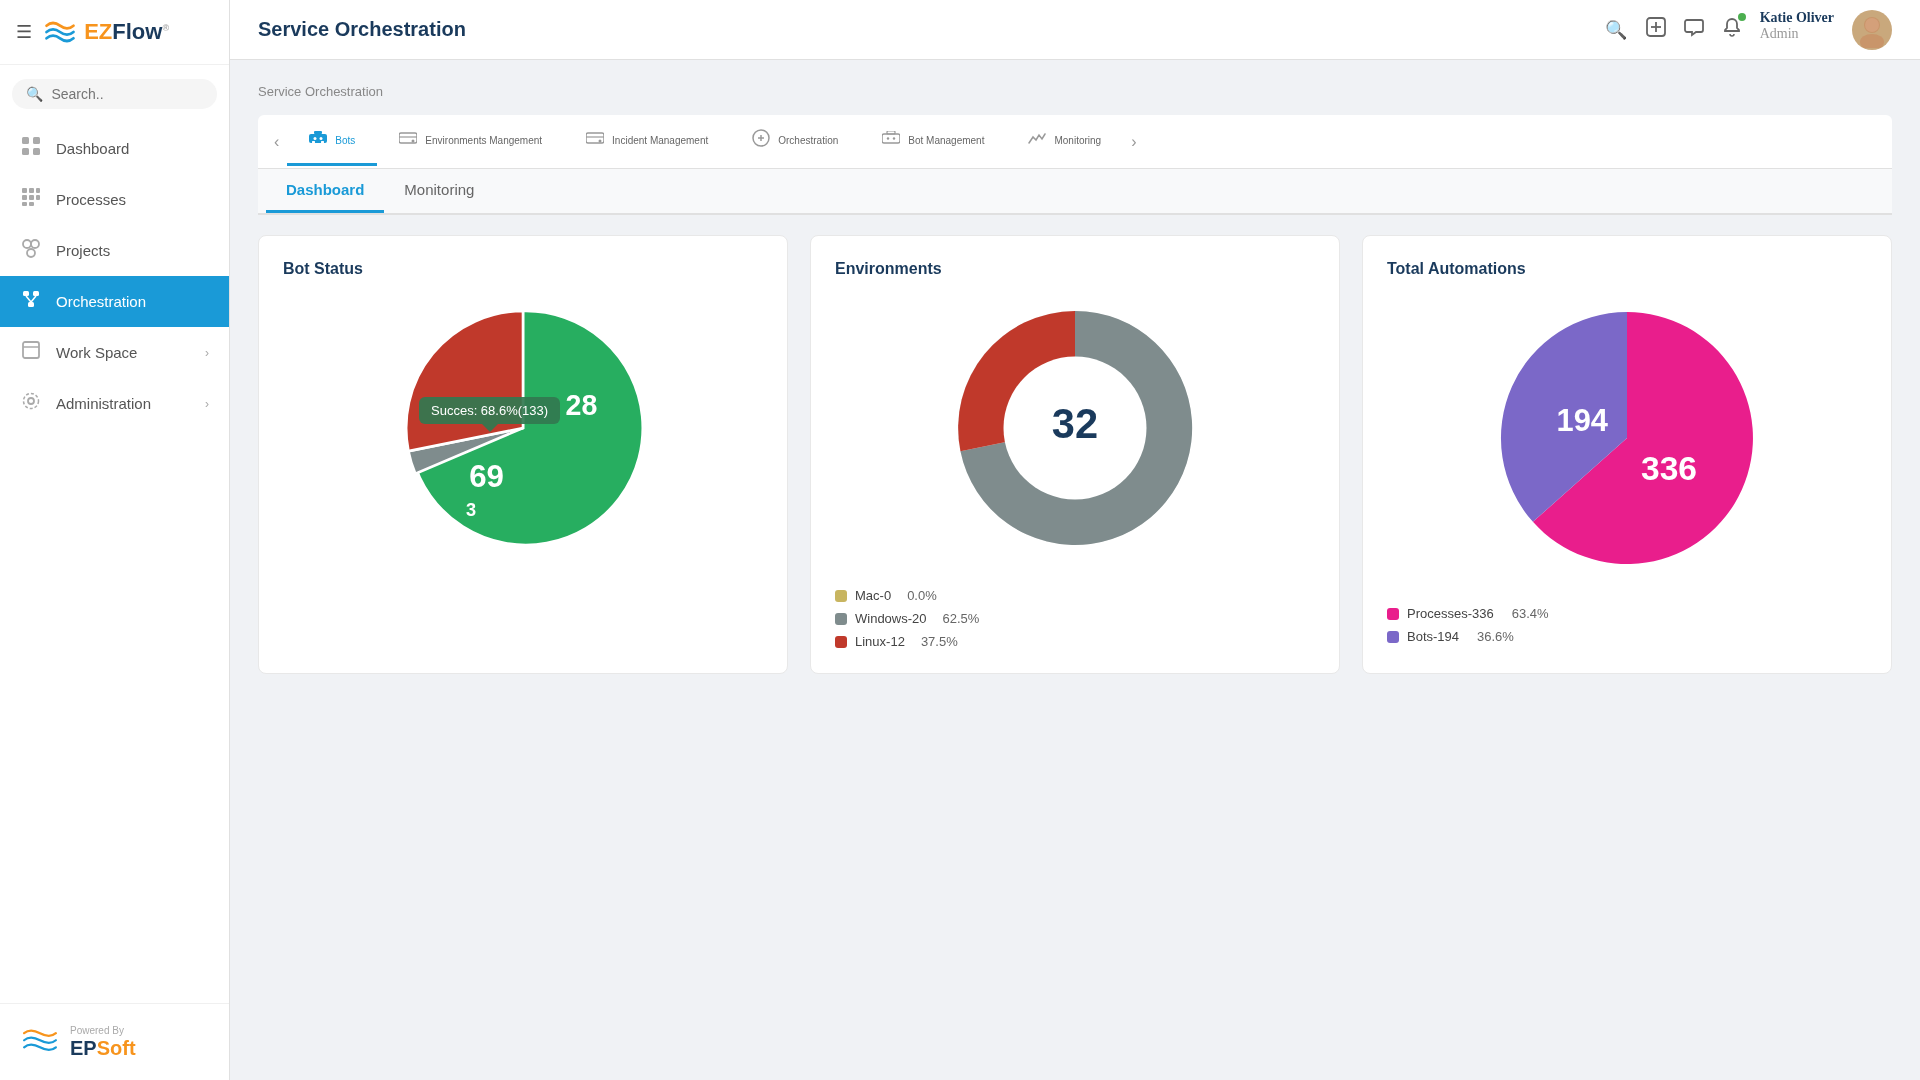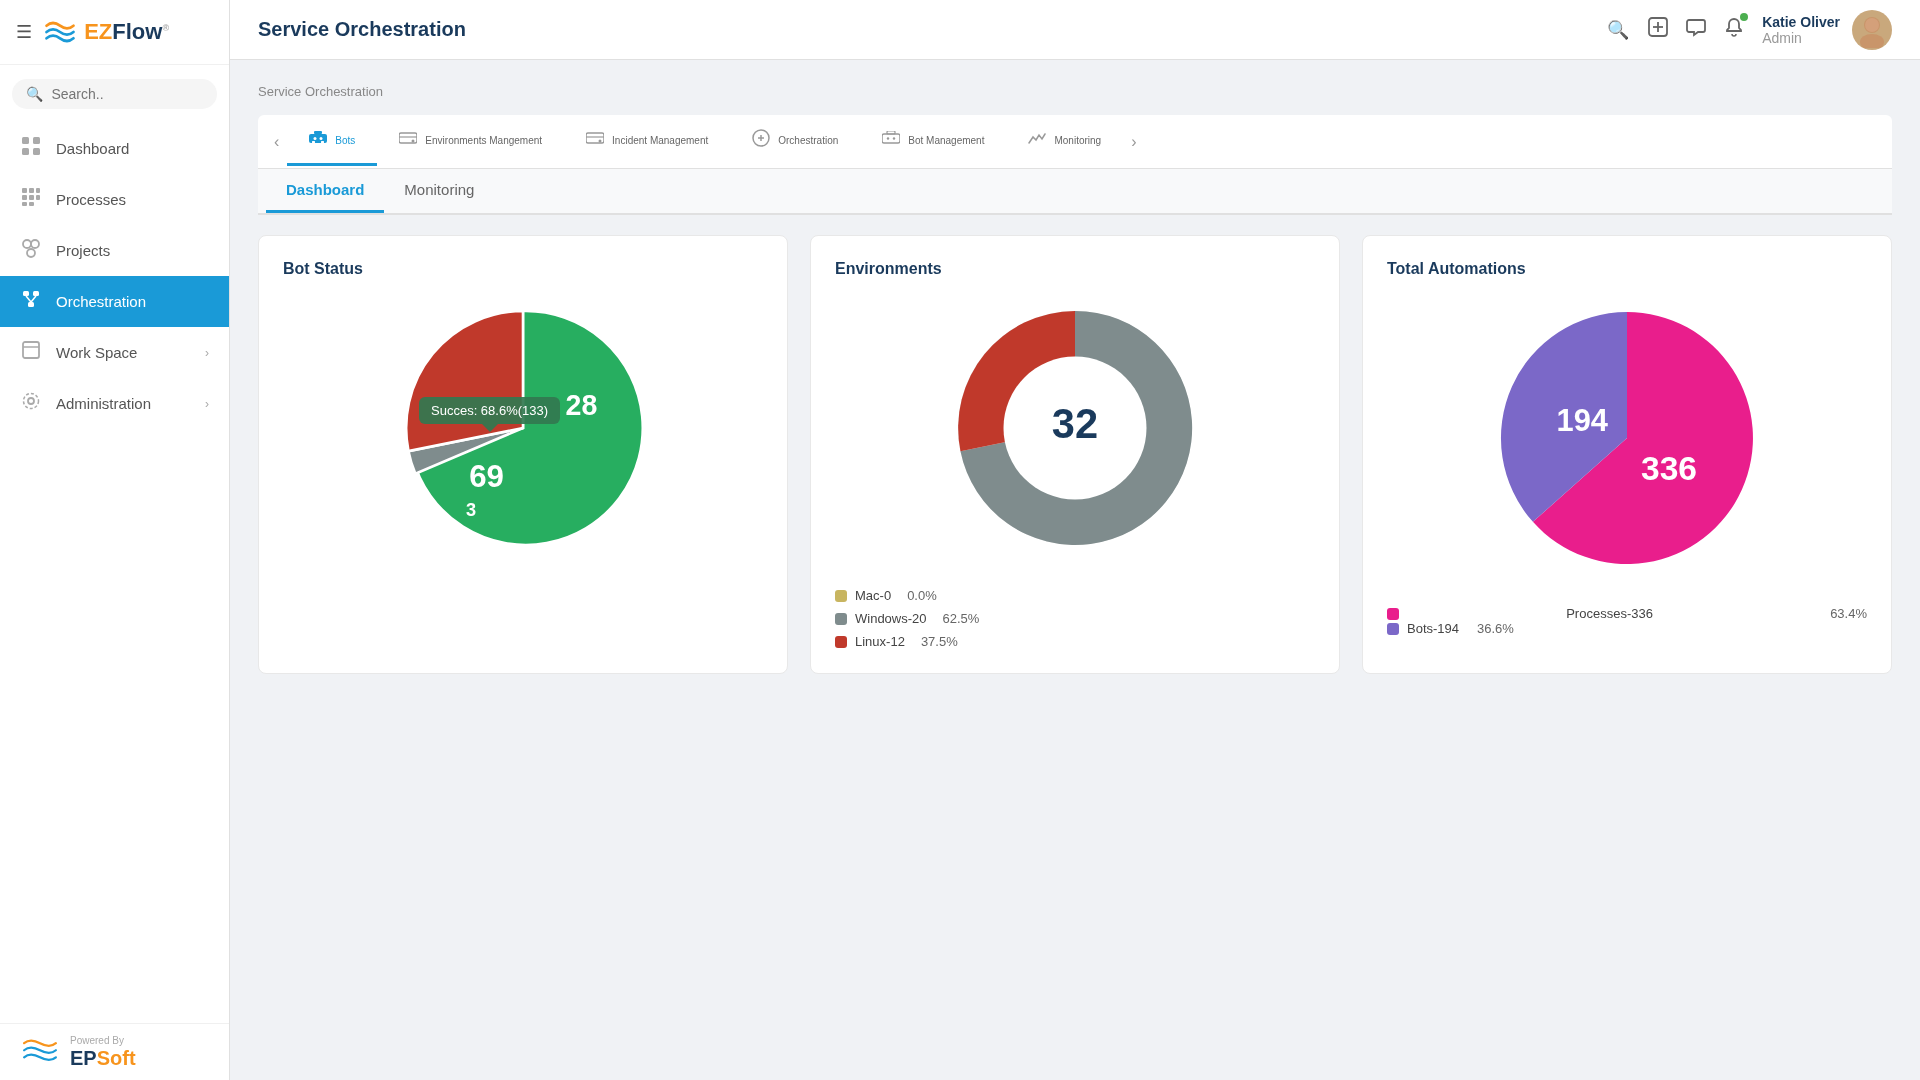--- a/index.html
+++ b/index.html
@@ -55,21 +55,21 @@
       color: #555;
       font-size: 15px;
       position: relative;
     }
     .nav-item.active { background: #1a9ad7; color: #fff; }
     .nav-item .nav-icon { font-size: 18px; width: 22px; text-align: center; }
     .nav-item .nav-arrow { margin-left: auto; font-size: 12px; color: #aaa; }
 
     #sidebar-footer {
       margin-top: auto;
-      padding: 10px 20px;
+      padding: 20px 20px;
       border-top: 1px solid #f0f0f0;
       display: flex;
       align-items: center;
       gap: 10px;
     }
     #footer-logo-icon { width: 40px; height: 30px; }
     #footer-text { font-size: 11px; color: #888; line-height: 1.3; }
     #footer-brand { font-size: 18px; font-weight: 700; color: #1a3a5c; }
     #footer-brand span { color: #f7941d; }
 
@@ -109,23 +109,24 @@
       position: absolute;
       top: -4px;
       right: -4px;
       background: #4caf50;
       border-radius: 50%;
       width: 8px;
       height: 8px;
     }
     #user-info {
       display: flex;
-      align-items: center;
-      gap: 12px;
+      align-items: flex-start;
+      gap: 18px;
       cursor: pointer;
+      font-family: Liberation Serif, serif;
     }
     #user-name { font-size: 14px; font-weight: 600; color: #1a3a5c; }
     #user-role { font-size: 14px; color: #999; }
     #user-avatar {
       width: 40px;
       height: 40px;
       border-radius: 50%;
       background: #c9a87c;
       overflow: hidden;
       display: flex;
@@ -578,21 +579,21 @@
 
               <path d="M100,100 L100,10 A90,90 0 1,1 32.8,159.9 Z" fill="#e91e8c"></path>
 
               <path d="M100,100 L32.8,159.9 A90,90 0 0,1 100,10 Z" fill="#7b68c8"></path>
 
               <text x="130" y="130" fill="white" font-size="24" font-weight="bold" text-anchor="middle">336</text>
               <text x="68" y="95" fill="white" font-size="22" font-weight="bold" text-anchor="middle">194</text>
             </svg>
           </div>
           <div style="margin-top:10px;width:100%;">
-            <div class="legend-item" style="justify-content:space-between;">
+            <div class="legend-item" style="margin-bottom:8px;">
               <div class="legend-dot" style="background:#e91e8c;border-radius:3px;"></div>
               <span>Processes-336</span>
               <span style="margin-left:10px;color:#666;">63.4%</span>
             </div>
             <div class="legend-item">
               <div class="legend-dot" style="background:#7b68c8;border-radius:3px;"></div>
               <span>Bots-194</span>
               <span style="margin-left:10px;color:#666;">36.6%</span>
             </div>
           </div>

